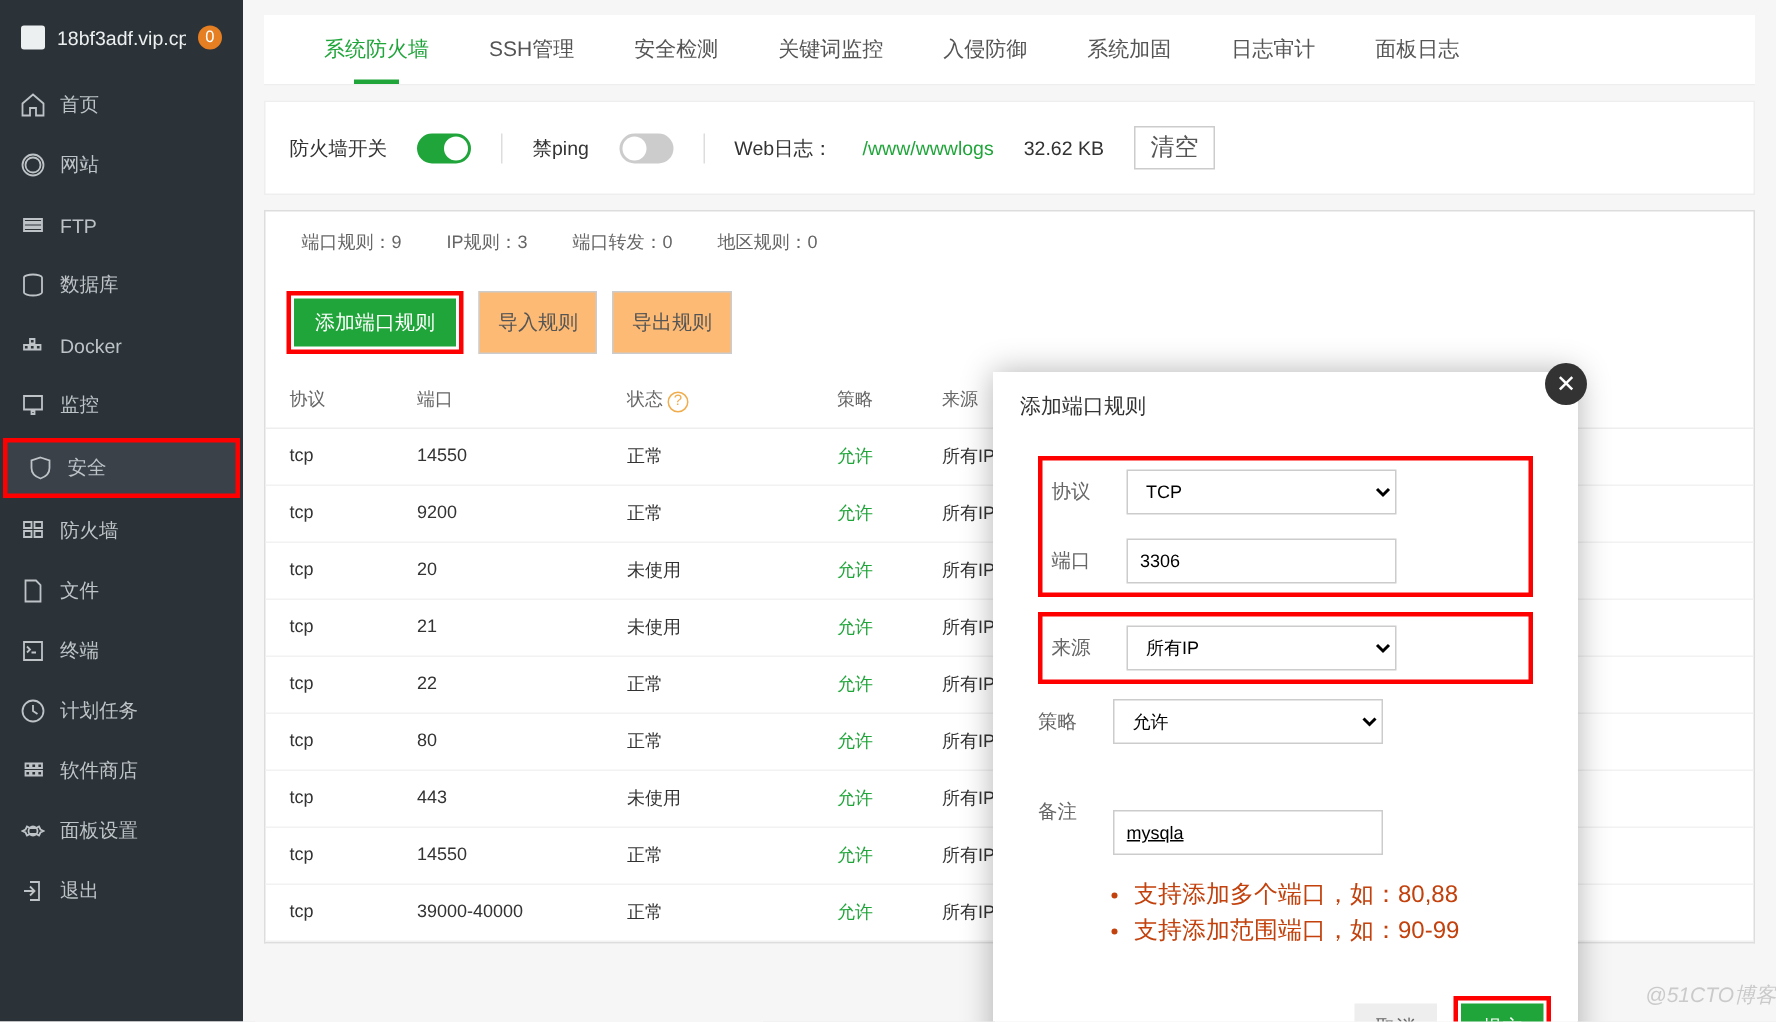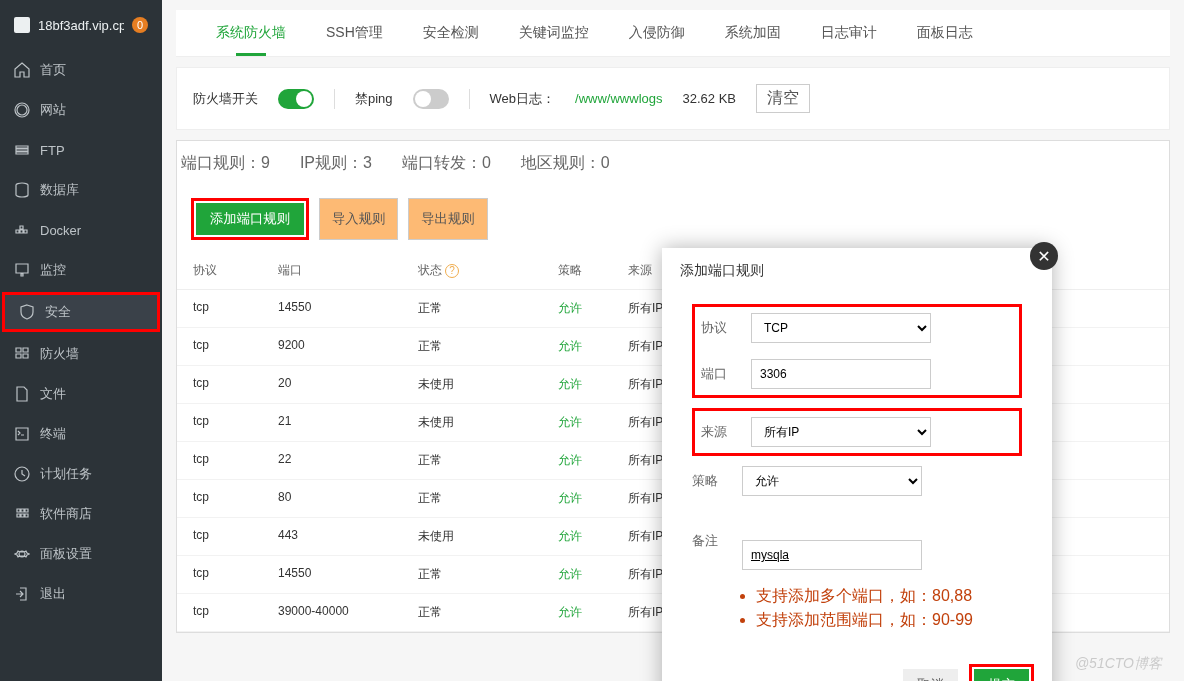--- a/index.html
+++ b/index.html
@@ -27,21 +27,21 @@
     .toggle { width: 36px; height: 20px; border-radius: 10px; position: relative; }
     .toggle.on { background: #20a53a; }
     .toggle.off { background: #ccc; }
     .toggle:after { content: ""; position: absolute; width: 16px; height: 16px; border-radius: 50%; background: #fff; top: 2px; }
     .toggle.on:after { right: 2px; }
     .toggle.off:after { left: 2px; }
     .divider-v { width: 1px; height: 20px; background: #ddd; }
     .link { color: #20a53a; }
     .btn-outline { border: 1px solid #ccc; background: #fff; padding: 3px 10px; cursor: pointer; font-size: 16px; color: #555; }
     
-    .sub-tabs { display: flex; gap: 30px; border: 1px solid #ddd; border-bottom: none; padding: 12px 4px; margin: 0 14px; background: #fff; font-size: 16px; color: #666; }
+    .sub-tabs { display: flex; gap: 30px; border: 1px solid #ddd; border-bottom: none; padding: 12px 24px; margin: 0 14px; background: #fff; font-size: 12px; color: #666; }
     
     .action-row { display: flex; gap: 10px; padding: 12px 14px; background: #fff; margin: 0 14px; border-left: 1px solid #ddd; border-right: 1px solid #ddd; }
     .btn-green { background: #20a53a; color: #fff; border: none; padding: 7px 14px; cursor: pointer; }
     .btn-plain { background: #fdba74; border: 1px solid #ccc; padding: 6px 12px; cursor: pointer; color: #555; }
     
     .table { background: #fff; margin: 0 14px; border: 1px solid #ddd; border-top: none; }
     .table-head { display: flex; padding: 10px 16px; border-bottom: 1px solid #eee; font-size: 12px; color: #666; }
     .table-row { display: flex; padding: 10px 16px; border-bottom: 1px solid #f2f2f2; font-size: 12px; }
     .col-proto { width: 85px; }
     .col-port { width: 140px; }
@@ -56,21 +56,21 @@
     .modal-body { padding: 10px 30px 20px 30px; }
     .form-row { display: flex; align-items: center; margin-bottom: 16px; }
     .form-label { width: 50px; font-size: 13px; color: #666; }
     .form-control { width: 180px; height: 30px; border: 1px solid #ccc; padding: 0 8px; font-size: 12px; }
     select.form-control { background: #fff; }
     .hints { margin-left: 50px; color: #c2410c; font-size: 16px; }
     .hints li { margin-bottom: 3px; list-style: disc; margin-left: 14px; }
     .modal-footer { padding: 10px 18px 18px 18px; text-align: right; }
     .btn-cancel { background: #eee; border: none; padding: 7px 14px; cursor: pointer; color: #666; }
     
-    .watermark { position: absolute; right: 22px; bottom: 8px; color: rgba(120,120,120,0.35); font-size: 14px; font-style: italic; }
+    .watermark { position: absolute; right: 0; bottom: 8px; color: rgba(120,120,120,0.35); font-size: 14px; font-style: italic; }
     
     svg { width: 16px; height: 16px; fill: currentColor; }
   </style>
 </head>
 <body>
 
 <div class="sidebar">
   <div class="sidebar-header">
     <span class="favicon"></span>
     <span class="title">18bf3adf.vip.cp...</span>

